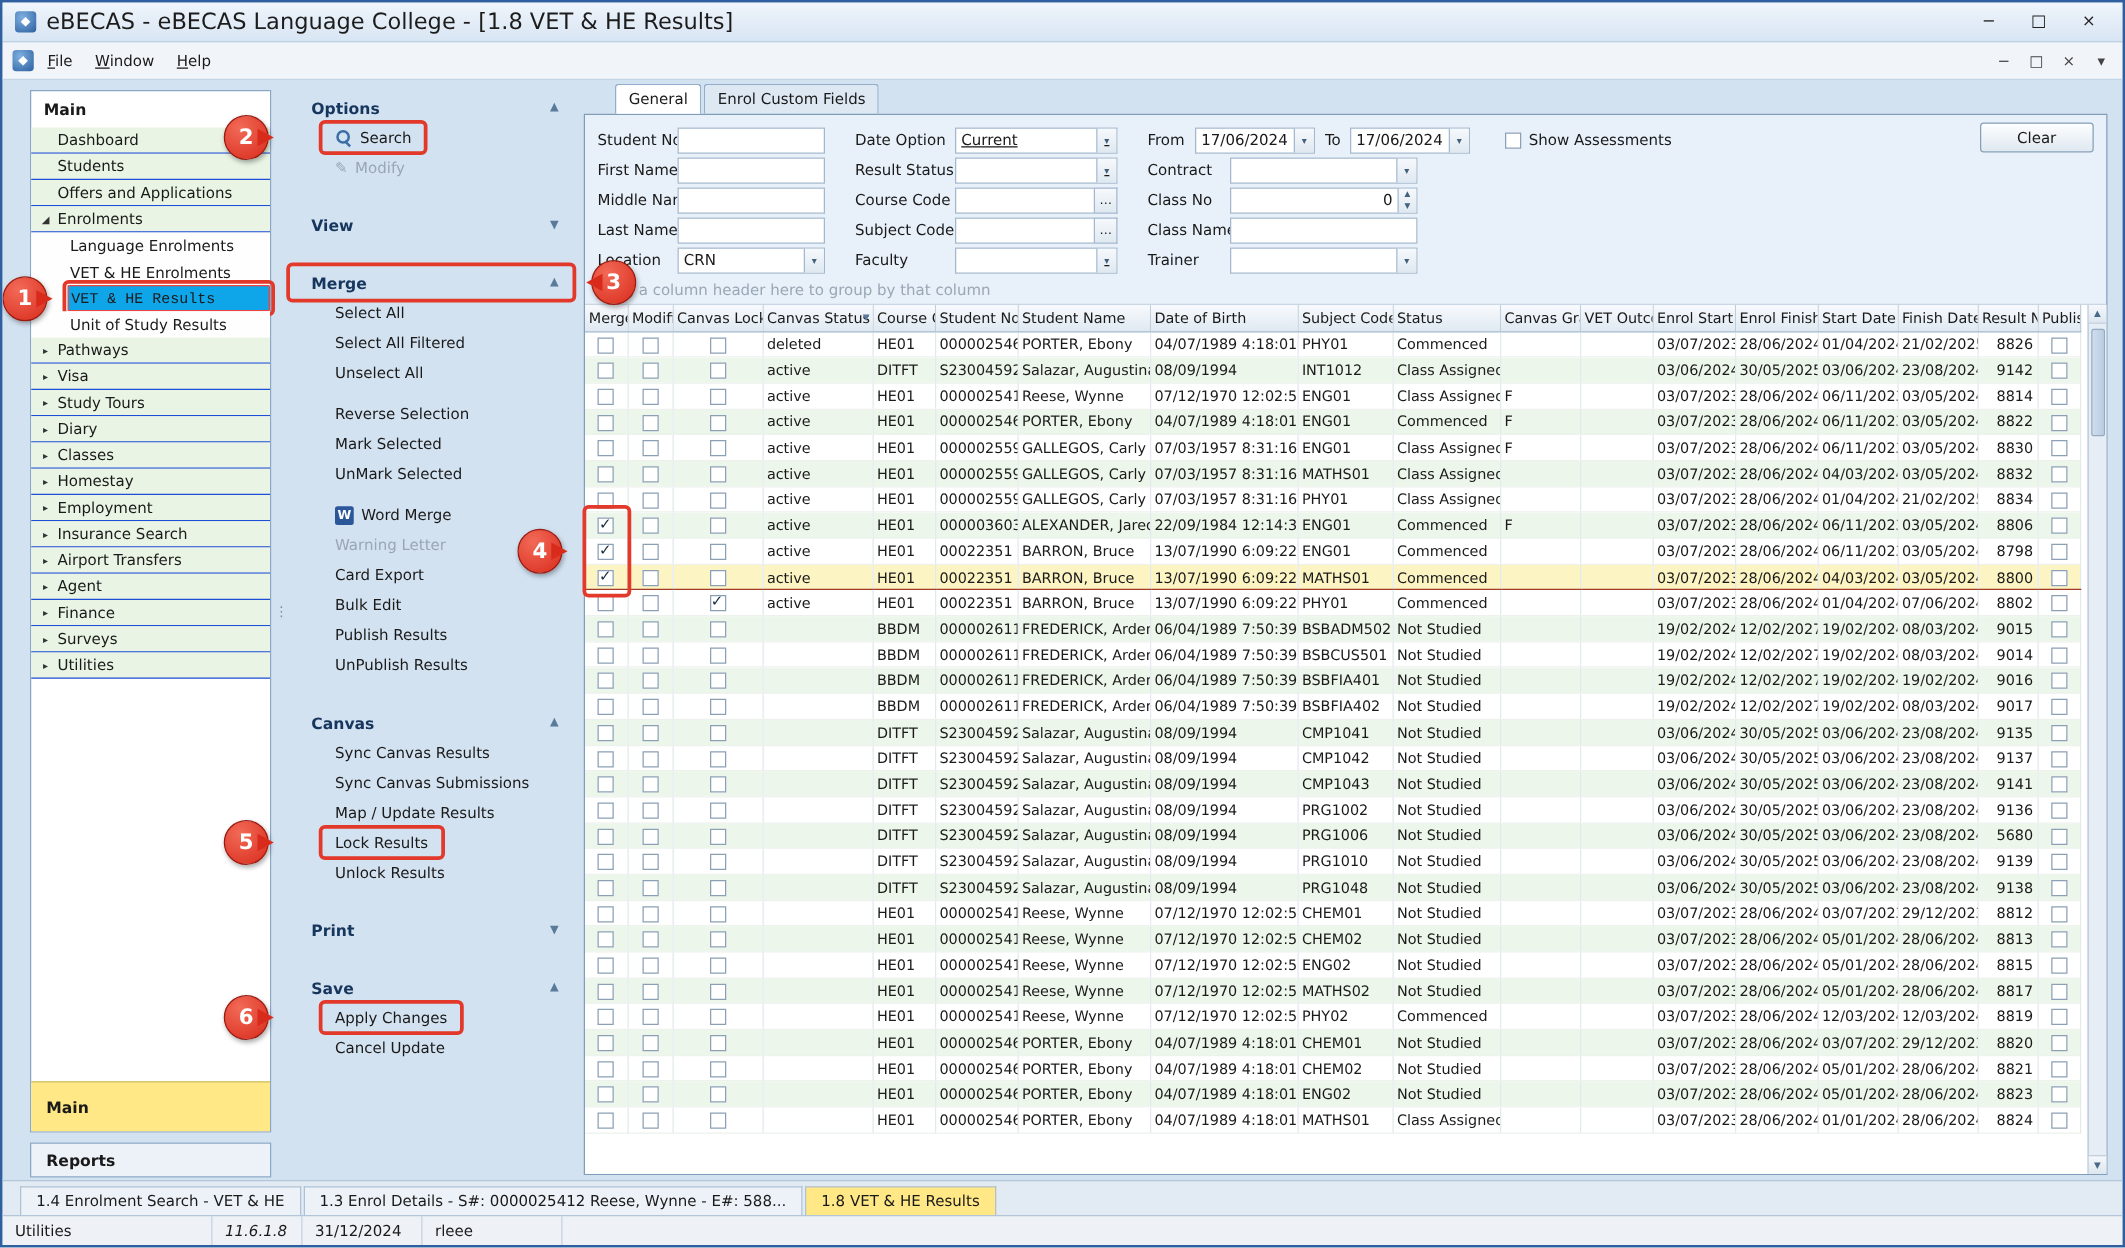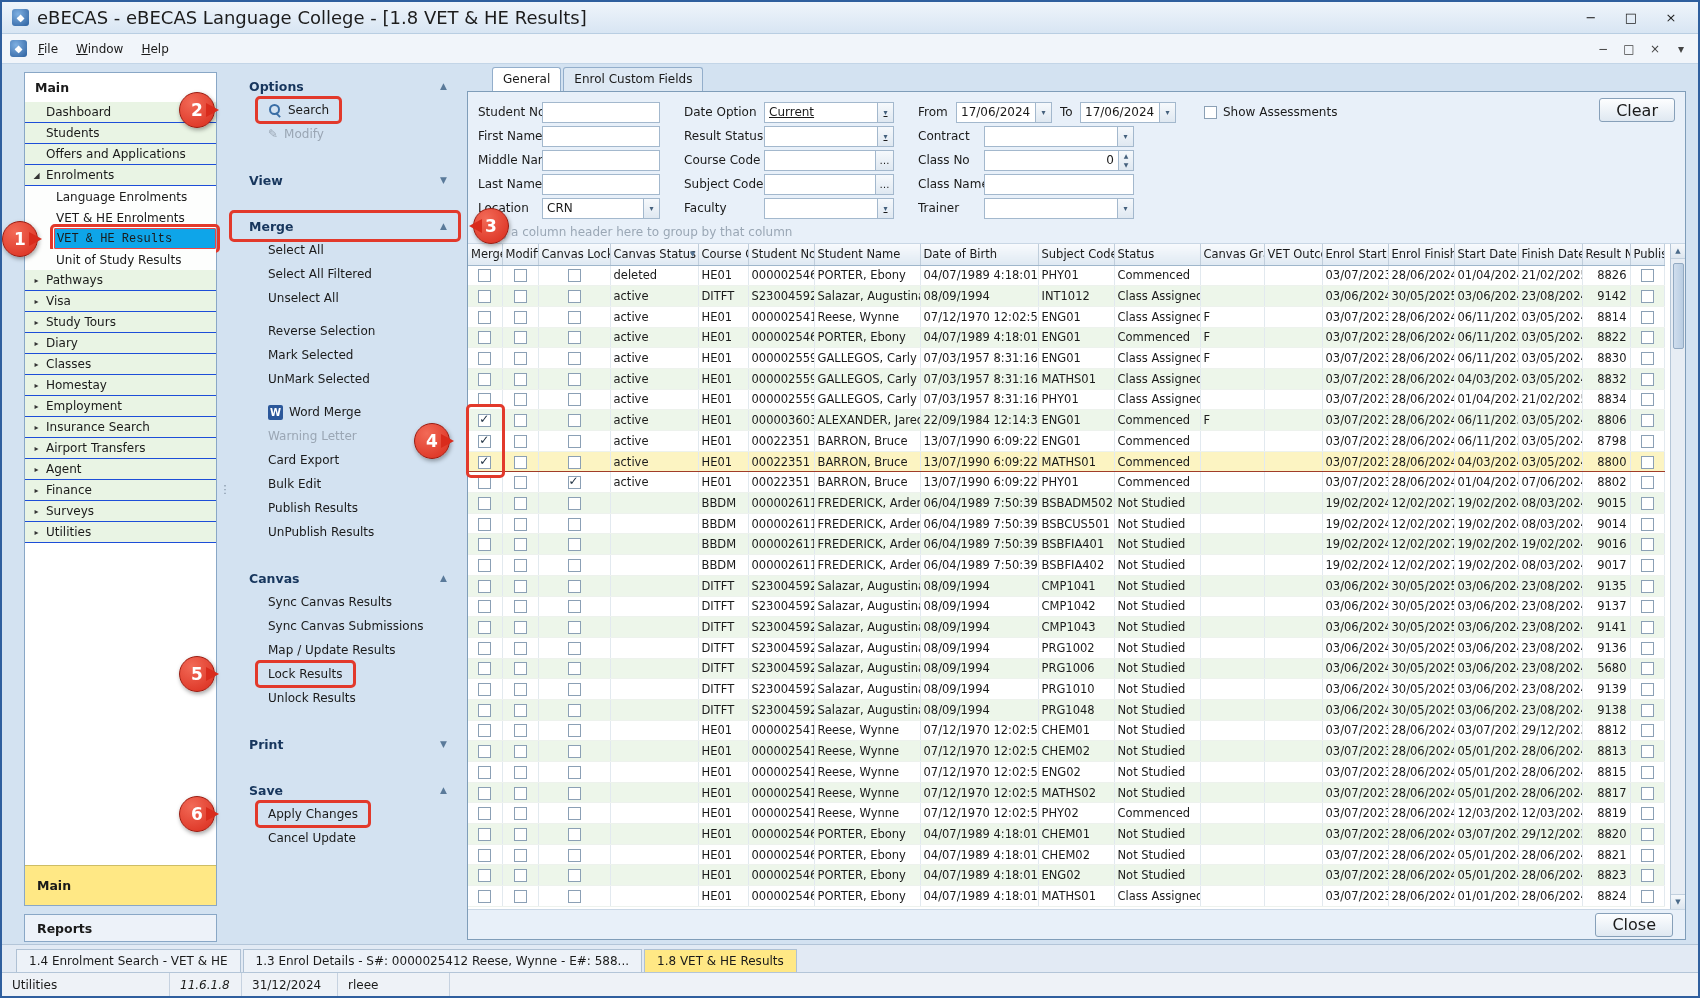--- a/index.html
+++ b/index.html
@@ -81,21 +81,21 @@
 .w100{width:112px;flex:0 0 112px;}
 .wfrom{width:38px;flex:0 0 38px;margin-left:24px;}
 .wto{width:20px;flex:0 0 20px;margin-left:8px;}
 .wdate{width:96px;flex:0 0 96px;}
 .spin{width:150px;flex:0 0 150px;}
 .spin .spin-val{flex:1;text-align:right;padding-right:4px;}
 .spin .spin-btns{width:15px;height:100%;border-left:1px solid #a3b8cd;display:flex;flex-direction:column;background:linear-gradient(#f6f9fc,#dfe8f1);}
 .spin .spin-btns span{flex:1;font-size:6px;display:flex;align-items:center;justify-content:center;color:#44607c;}
 .cbx{width:13px;height:13px;border:1px solid #8ba0b5;background:#fff;display:inline-block;position:relative;flex:0 0 13px;}
 .cbx.checked::after{content:'✓';position:absolute;left:0px;top:-3px;font-size:12px;color:#17293b;}
-.btn{height:24px;padding:0 16px;display:inline-flex;align-items:center;justify-content:center;background:linear-gradient(#fdfeff,#dfe8f1);border:1px solid #87a0b9;border-radius:3px;font-size:16px;}
+.btn{height:24px;padding:0 29px;display:inline-flex;align-items:center;justify-content:center;background:linear-gradient(#fdfeff,#dfe8f1);border:1px solid #87a0b9;border-radius:3px;font-size:12px;}
 .clear-btn{position:absolute;right:10px;top:6px;}
 
 .group-hint{height:24px;flex:0 0 24px;display:flex;align-items:center;padding-left:10px;color:#9aa7b5;border-bottom:1px solid #c9d7e5;}
 
 .grid-area{flex:1;display:flex;position:relative;background:#fff;overflow:visible;}
 .table-clip{flex:1;overflow:hidden;background:#fff;}
 table{border-collapse:collapse;table-layout:fixed;font-size:11.5px;}
 th{height:21px;background:linear-gradient(#f8fafd,#dfe9f2);border-right:1px solid #c0cedc;border-bottom:1px solid #9fb6cb;font-weight:normal;text-align:left;padding:0 3px;overflow:hidden;white-space:nowrap;position:relative;}
 .filter-icon{position:absolute;right:2px;top:6px;font-size:7px;color:#5a7license;color:#5a7a9a;}
 td{height:20.7px;border-right:1px solid #e2e9ef;border-bottom:1px solid #edf2ed;padding:0 3px;overflow:hidden;white-space:nowrap;background:#fff;}
@@ -1159,23 +1159,20 @@
           <div class="vscroll">
             <span class="sarrow">▲</span>
             <span class="thumb"></span>
             <span class="sarrow bottom">▼</span>
           </div>
           <div class="merge-annotation red-box">
             <div class="balloon tail-right" style="left:-56px;top:50%;transform:translateY(-50%);">4</div>
           </div>
         </div>
 
-        <div class="close-row">
-          <div class="btn">Close</div>
-        </div>
 
       </div>
     </div>
   </div>
 
   <div class="mdi-bar">
       <div class="mdi-tab">1.4 Enrolment Search - VET &amp; HE</div>
       <div class="mdi-tab">1.3 Enrol Details - S#: 0000025412 Reese, Wynne - E#: 588...</div>
       <div class="mdi-tab active">1.8 VET &amp; HE Results</div>
     </div>

